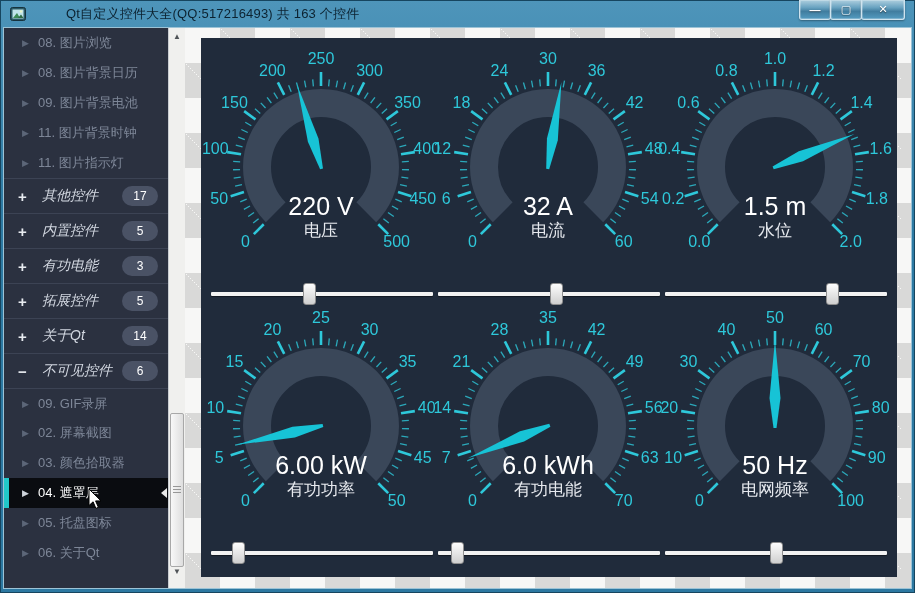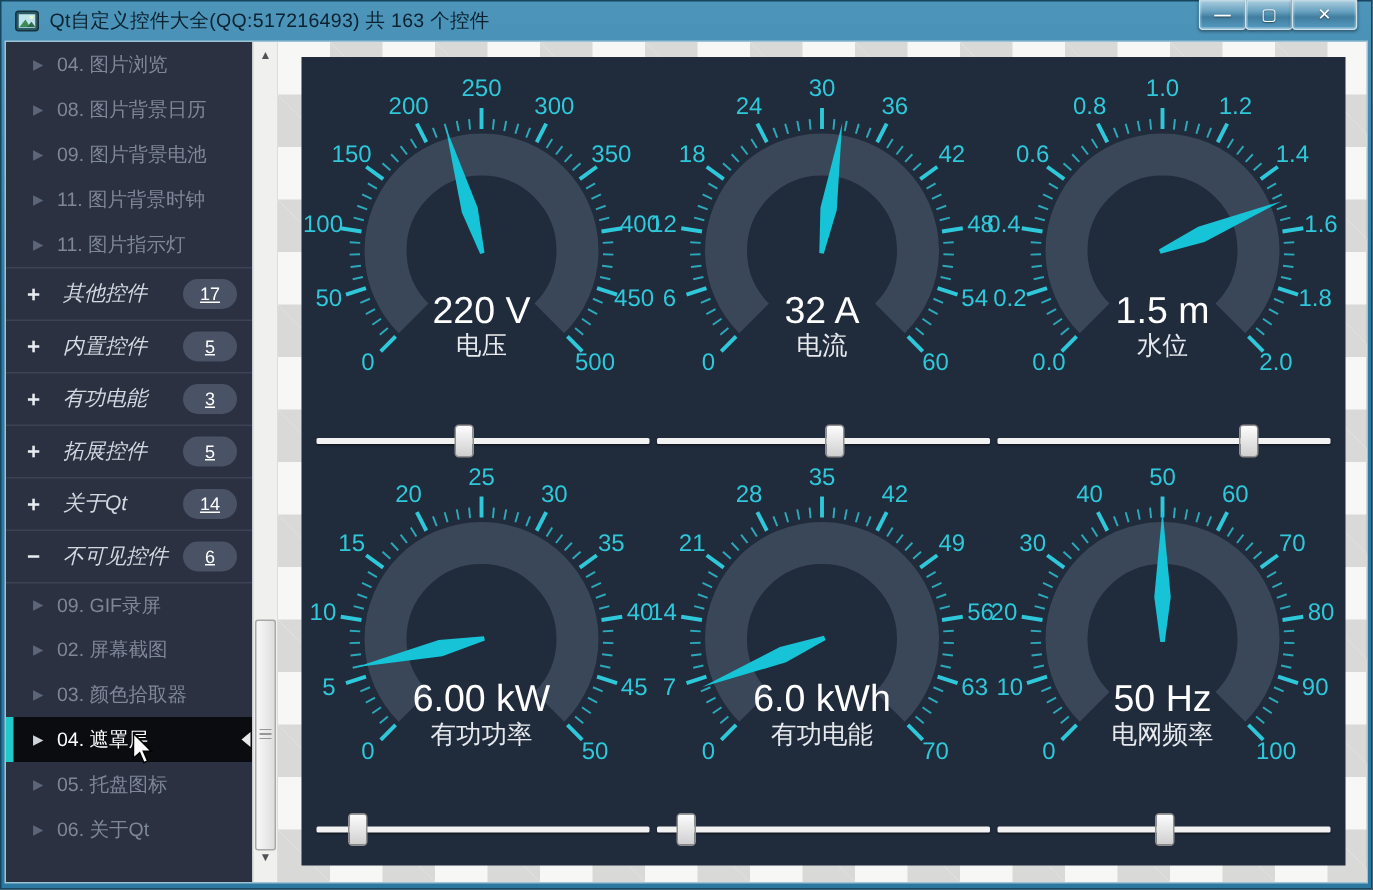--- a/index.html
+++ b/index.html
@@ -1,21 +1,21 @@
 <!DOCTYPE html>
 <html><head>
 <meta charset="utf-8">
 <style>
   html,body{margin:0;padding:0;background:#888;}
   .window{position:relative;width:915px;height:593px;overflow:hidden;
     background:linear-gradient(180deg,#4e95ba,#2d7aa3 35%,#2c78a1);
     box-shadow:inset 0 0 0 1px #16455f;
     font-family:"Liberation Sans","DejaVu Sans",sans-serif;}
   
-  .titlebar{position:absolute;left:0;top:0;right:0;height:28px;display:flex;align-items:center;}
+  .titlebar{position:absolute;left:0;top:0;right:0;height:28px;display:flex;align-items:center;gap:33px;}
   .title-icon{margin:0 7px 0 10px;width:16px;height:16px;}
   .title-text{color:#0c2230;font-size:13px;letter-spacing:.2px;}
   .win-btns{position:absolute;top:0;right:10px;display:flex;}
   .win-btn{height:19px;min-width:30px;margin-left:-1px;border:1px solid #cfe3ee;border-top:none;
     background:linear-gradient(#aecfdf,#68a2c0 40%,#417d9f 60%,#549bc0);
     color:#fff;display:flex;align-items:center;justify-content:center;font-size:11px;font-weight:bold;
     border-radius:0 0 3px 3px;box-shadow:inset 0 0 0 1px rgba(255,255,255,.25),0 1px 2px rgba(0,0,0,.35);
     text-shadow:0 1px 1px rgba(0,0,0,.5);cursor:default;}
   .win-btn.close{min-width:42px;}
   
@@ -26,21 +26,21 @@
   .tree-row{box-sizing:border-box;}
   .tree-row.child{height:30px;display:flex;align-items:center;color:#7e8798;font-size:13px;}
   .tree-row.child.sep-top{border-top:1px solid #3c4354;}
   .tri{width:14px;margin-left:18px;font-size:9px;color:#5c6678;flex:none;}
   .child .lbl{margin-left:2px;white-space:nowrap;}
   .tree-row.category{height:35px;display:flex;align-items:center;color:#d3d8e1;font-size:14px;
     border-top:1px solid #3c4354;}
   .pm{width:16px;margin-left:14px;font-weight:bold;font-size:15px;color:#e8ebf0;flex:none;}
   .category .lbl{margin-left:8px;flex:1;white-space:nowrap;font-style:italic;}
   .badge{margin-right:10px;background:#4a5265;color:#fff;border-radius:10px;min-width:36px;height:20px;
-    display:flex;align-items:center;justify-content:center;font-size:12px;flex:none;text-decoration:underline;}
+    display:flex;align-items:center;justify-content:center;font-size:12px;flex:none;}
   .tree-row.selected{background:#0a0c10;color:#fff;border-left:5px solid #21c9c9;position:relative;}
   .tree-row.selected .tri{margin-left:13px;color:#cfd4db;}
   .selarrow{position:absolute;right:1px;top:50%;margin-top:-5px;width:0;height:0;
     border-top:5px solid transparent;border-bottom:5px solid transparent;border-right:6px solid #e9e9e9;}
   
   .sb-scroll{width:16px;background:#f0f0ee;position:relative;border-left:1px solid #c9cdd2;flex:none;}
   .sb-btn{position:absolute;left:0;width:16px;height:17px;display:flex;align-items:center;justify-content:center;
     font-size:8px;color:#4f5357;}
   .sb-btn.up{top:0}.sb-btn.down{bottom:8px}
   .sb-thumb{position:absolute;left:1px;width:12px;top:385px;height:152px;
@@ -87,21 +87,21 @@
       <div class="win-btn">—</div>
       <div class="win-btn">▢</div>
       <div class="win-btn close">✕</div>
     </div>
   </div>
 
   <div class="client">
     <div class="sidebar">
         <div class="tree-row child">
           <span class="tri">▶</span>
-          <span class="lbl">04. 图片浏览</span>
+          <span class="lbl">08. 图片浏览</span>
         </div>
         <div class="tree-row child">
           <span class="tri">▶</span>
           <span class="lbl">08. 图片背景日历</span>
         </div>
         <div class="tree-row child">
           <span class="tri">▶</span>
           <span class="lbl">09. 图片背景电池</span>
         </div>
         <div class="tree-row child">

